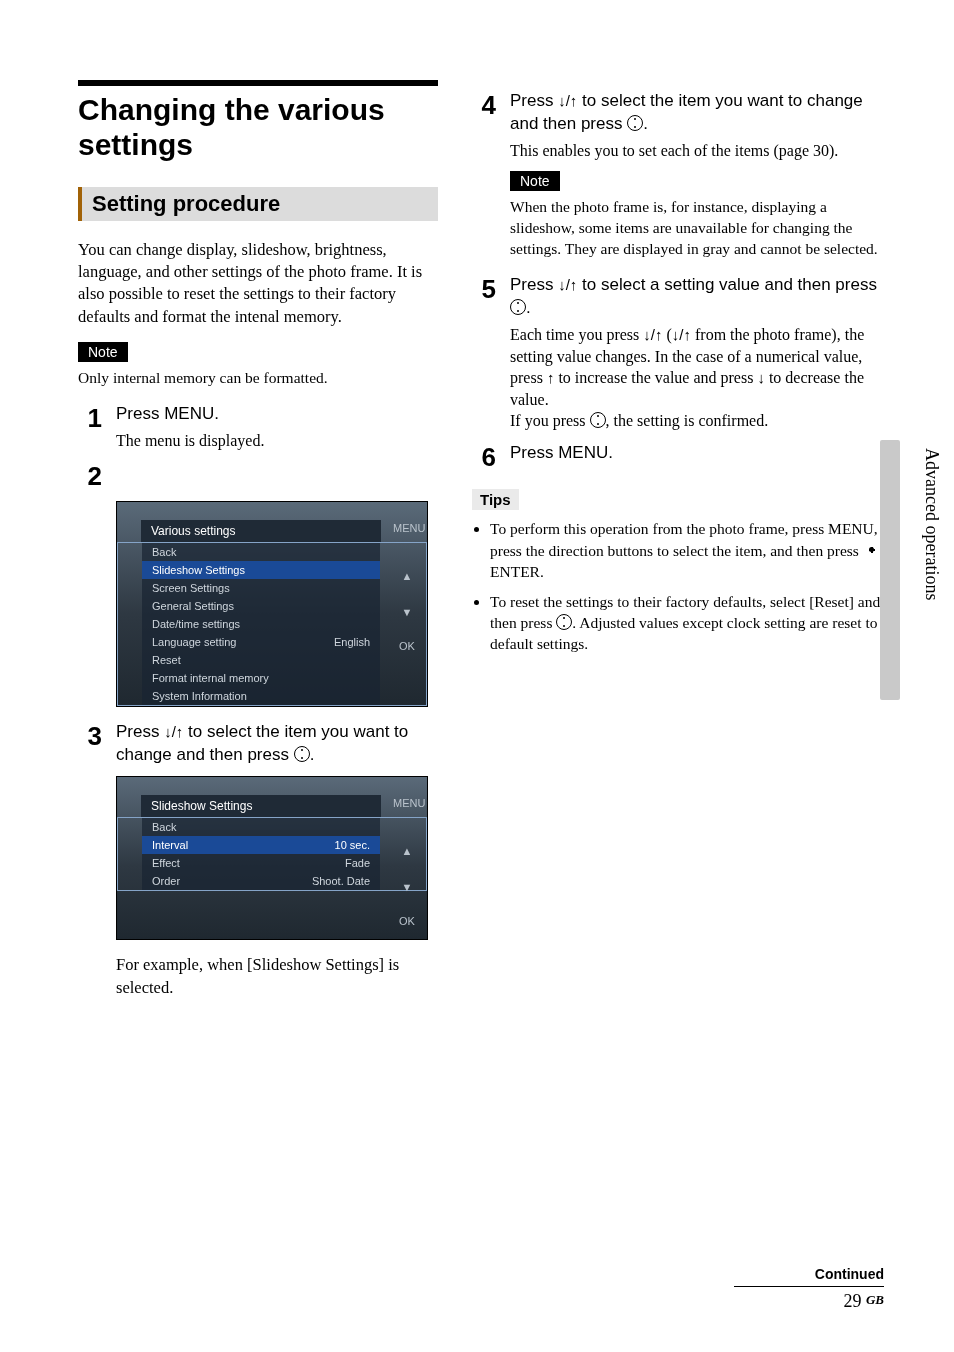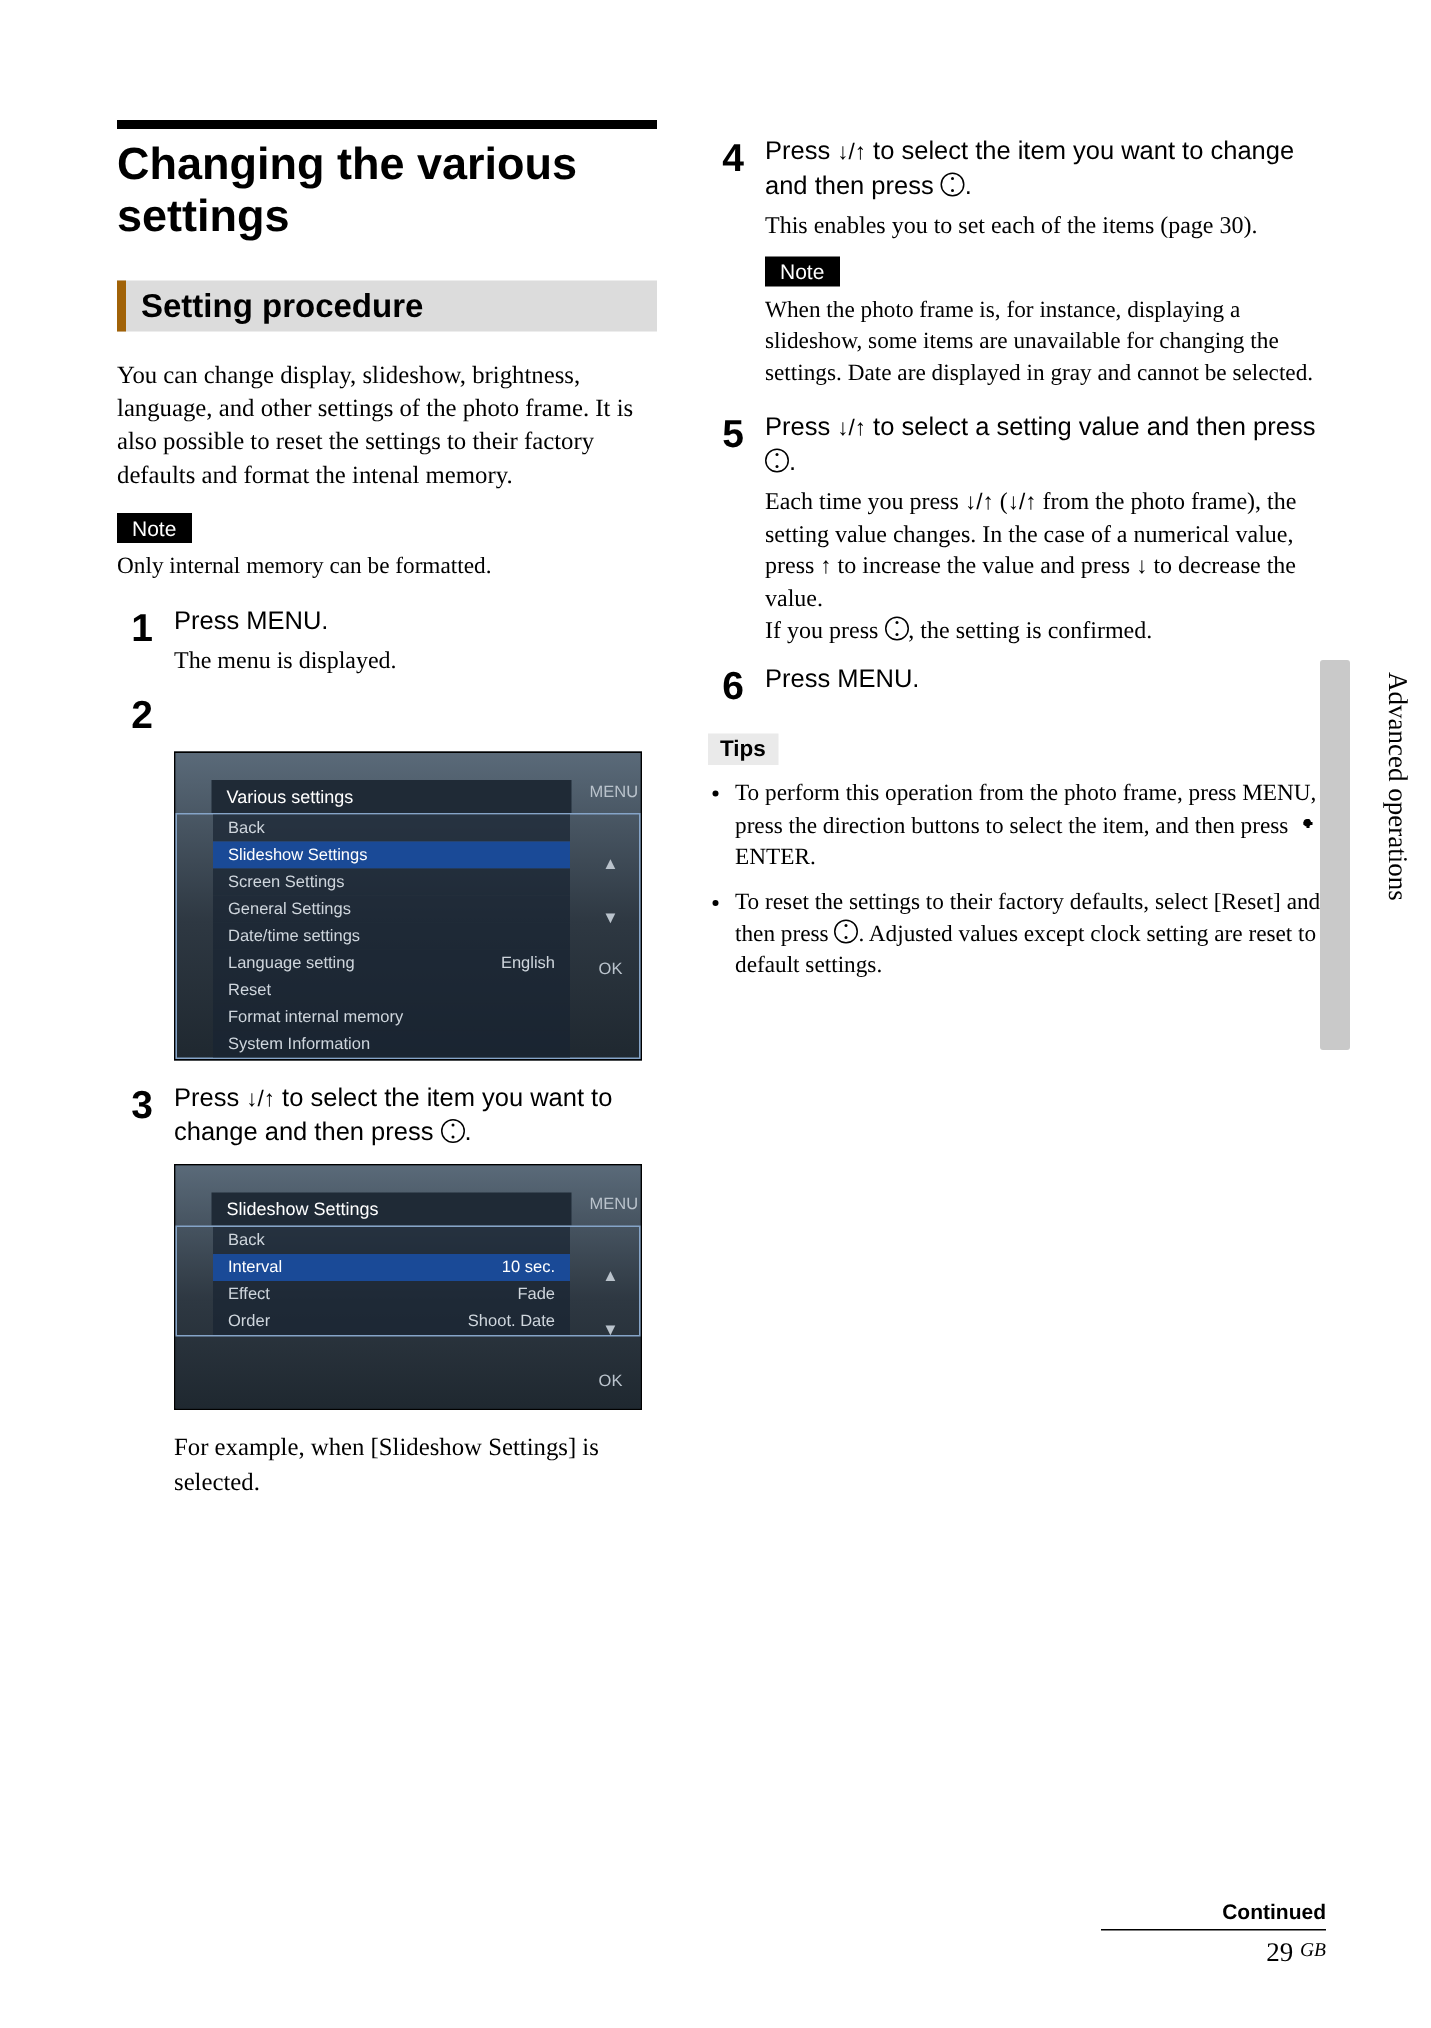--- a/index.html
+++ b/index.html
@@ -24,21 +24,21 @@
     font-weight: 900;
     font-size: 30px;
     line-height: 1.18;
     margin-bottom: 24px;
   }
   h2.section-title {
     font-family: Arial, Helvetica, sans-serif;
     font-weight: 800;
     font-size: 22px;
     background: #dcdcdc;
-    border-left: 6px solid #a16207;
+    border-left: 4px solid #a16207;
     padding: 4px 10px;
     margin: 10px 0 18px 0;
   }
   p.body {
     font-size: 16.5px;
     line-height: 1.35;
     margin-bottom: 14px;
   }
   .note-label {
     display: inline-block;
@@ -113,21 +113,21 @@
     position:absolute; right:12px; top:448px;
     writing-mode: vertical-rl;
     font-family: Georgia, serif;
     font-size: 18px;
   }
 
   .footer { position:absolute; bottom:40px; right:70px; text-align:right;}
   .continued { font-family:Arial,sans-serif; font-size:14px; font-weight:700; }
   .hr-short { width:150px; height:1px; background:#000; margin:4px 0 4px auto;}
   .pagenum { font-family:Georgia,serif; font-size:18px; }
-  .gb { font-style:italic; font-size:13px; vertical-align:3px;}
+  .gb { font-style:italic; font-size:13px; vertical-align:3px;font-weight:bold;}
 </style>
 </head>
 <body>
 
 <div class="sidebar-tab"></div>
 <div class="sidebar-text">Advanced operations</div>
 
 <div class="columns">
 
   <div class="col col-left">
@@ -212,21 +212,21 @@
       <div class="step-body">
         <div class="step-lead">
           Press <span class="arrows">↓/↑</span> to select the item you want to change and then press <span class="enter-icon"></span>.
         </div>
         <div class="step-desc">This enables you to set each of the items (page 30).</div>
       </div>
     </div>
 
     <div style="margin-left:38px;">
       <div class="note-label">Note</div>
-      <p class="note-text">When the photo frame is, for instance, displaying a slideshow, some items are unavailable for changing the settings. Date are displayed in gray and cannot be selected.</p>
+      <p class="note-text">When the photo frame is, for instance, displaying a slideshow, some items are unavailable for changing the settings. They are displayed in gray and cannot be selected.</p>
     </div>
 
     <div class="step">
       <div class="step-num">5</div>
       <div class="step-body">
         <div class="step-lead">
           Press <span class="arrows">↓/↑</span> to select a setting value and then press <span class="enter-icon"></span>.
         </div>
         <div class="step-desc">
           Each time you press <span class="arrows">↓/↑</span> (<span class="arrows">↓/↑</span> from the photo frame), the setting value changes. In the case of a numerical value, press <span class="arrows">↑</span> to increase the value and press <span class="arrows">↓</span> to decrease the value.<br>

